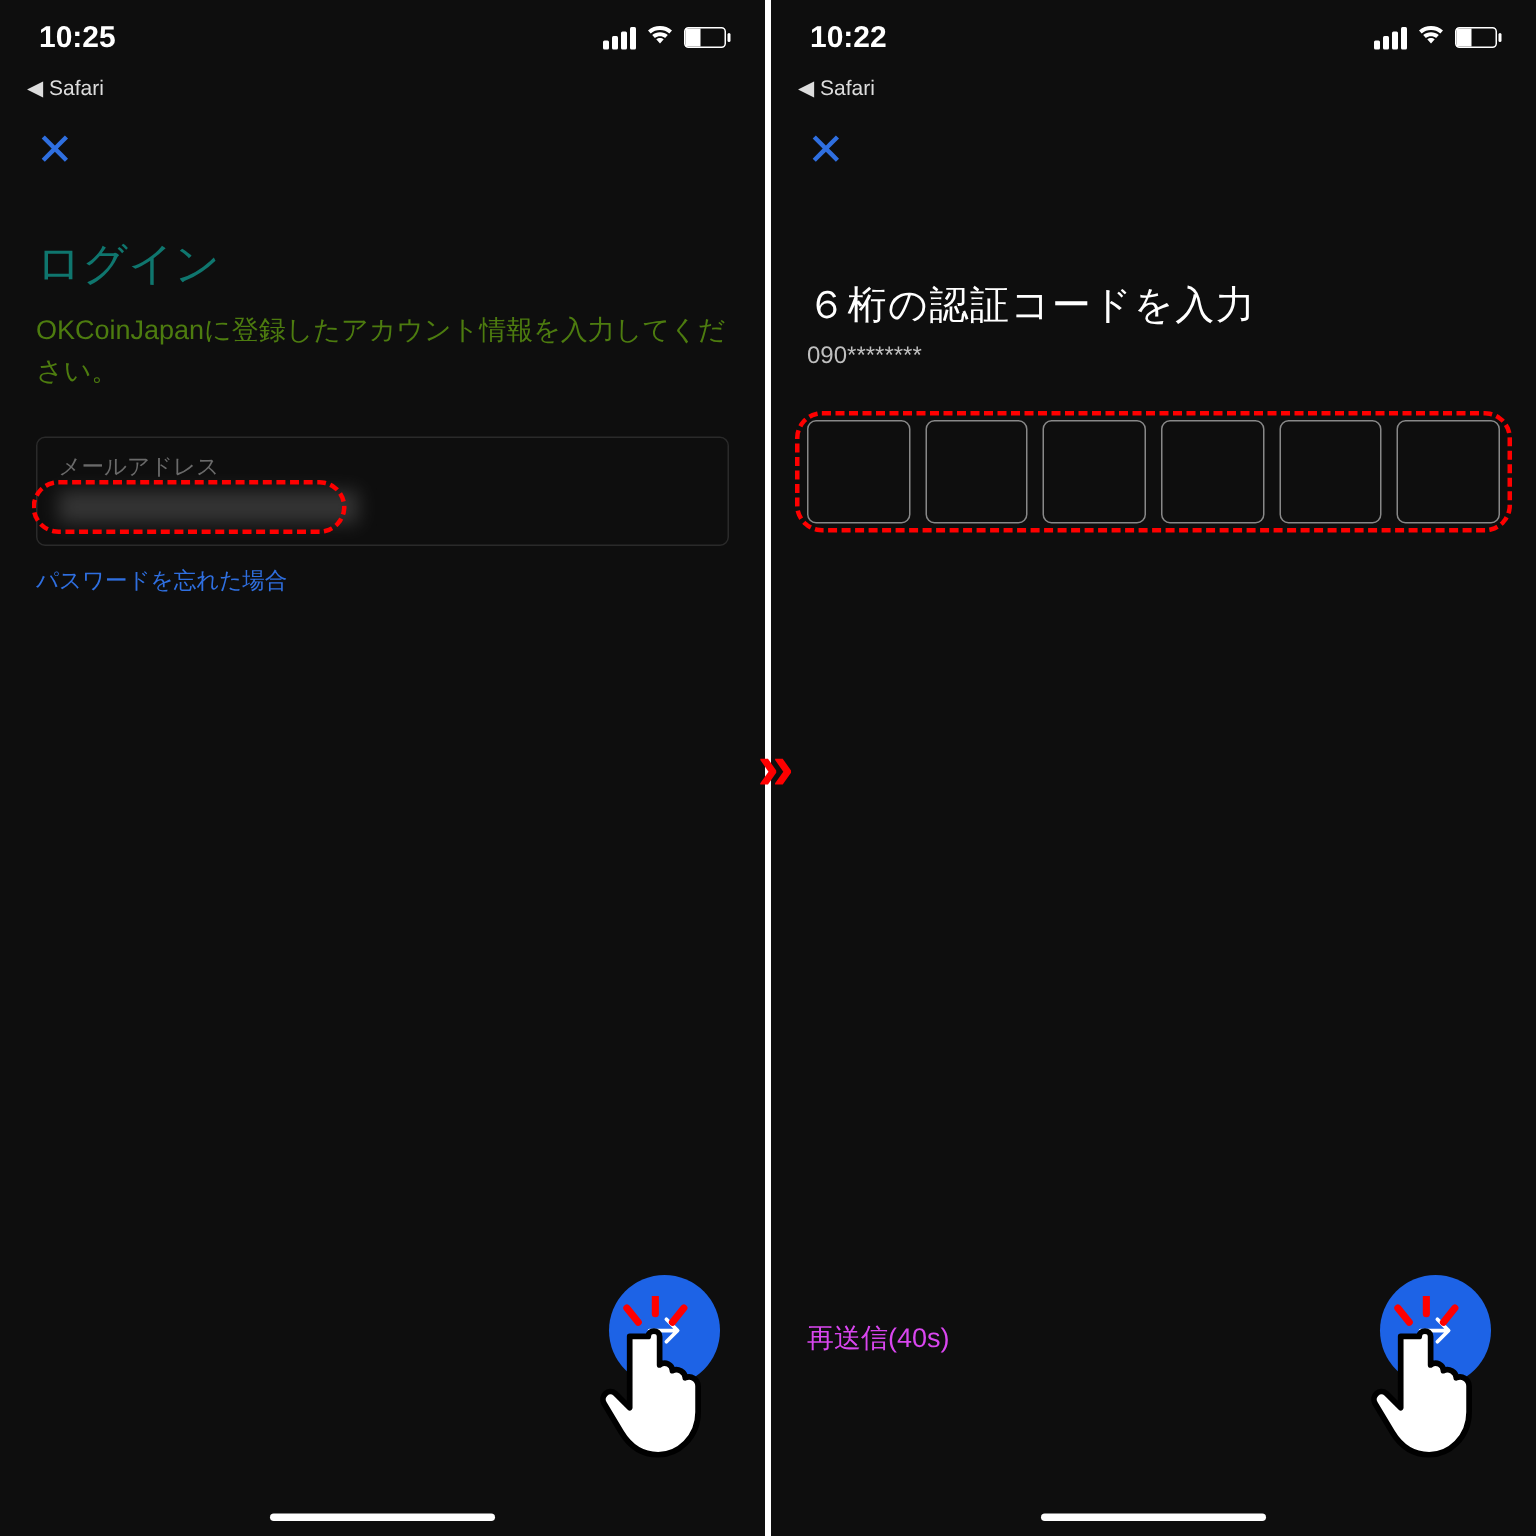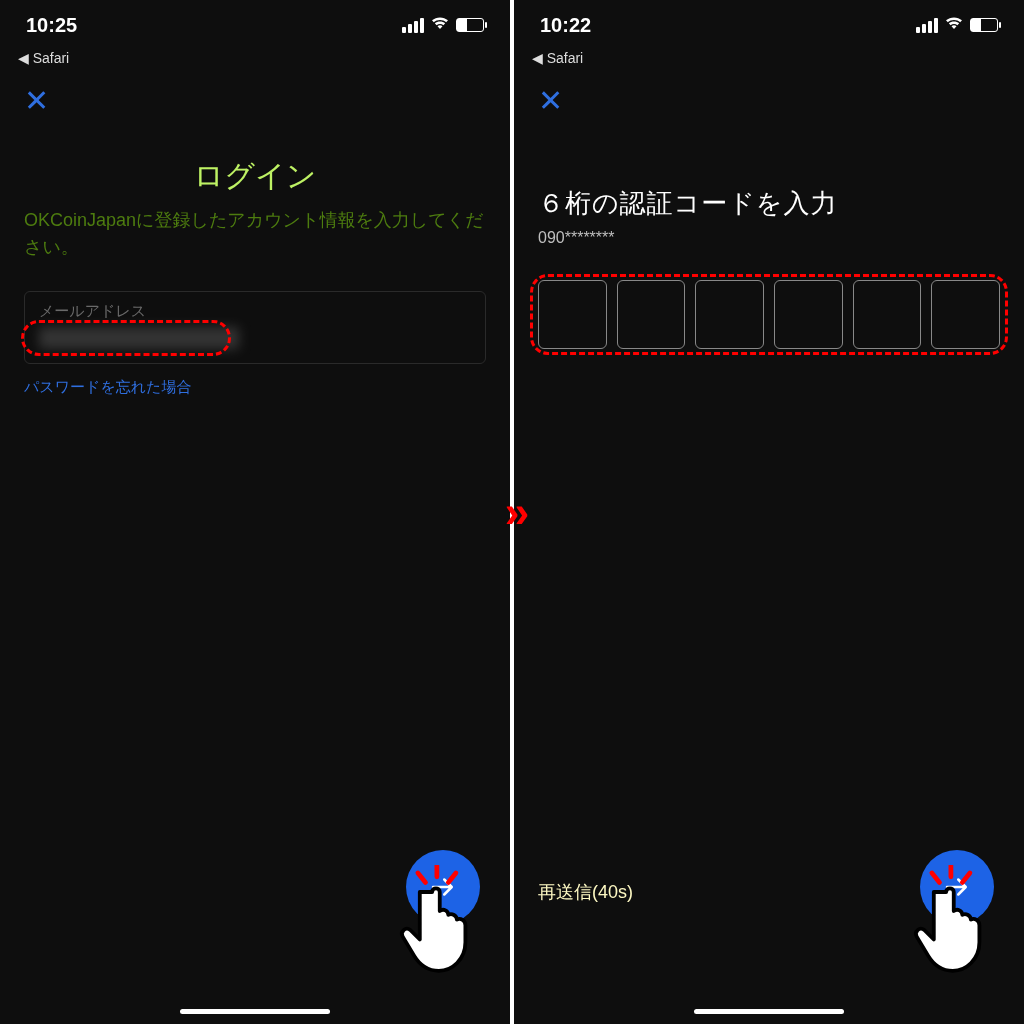--- a/index.html
+++ b/index.html
@@ -68,23 +68,22 @@
   }
   .signup-link {
     color: #2f6fe0;
     font-size: 19px;
   }
 
   .content { padding: 30px 24px 0; }
   .title {
     font-size: 30px;
     font-weight: 400;
-    color: #bef264;
+    color: #0f766e;
     margin-bottom: 10px;
-    text-align: center;
   }
   .subtitle {
     font-size: 18px;
     color: #4d7c0f;
     line-height: 1.5;
     margin-bottom: 30px;
   }
 
   .field {
     border: 1px solid #2a2a2a;
@@ -155,21 +154,21 @@
     aspect-ratio: 1/1;
     border: 1px solid #888;
     border-radius: 6px;
     background: transparent;
   }
 
   .resend {
     position: absolute;
     bottom: 120px;
     left: 24px;
-    color: #fef9c3;
+    color: #d946ef;
     font-size: 18px;
   }
 
   .fab {
     position: absolute;
     bottom: 100px;
     right: 30px;
     width: 74px;
     height: 74px;
     border-radius: 50%;

